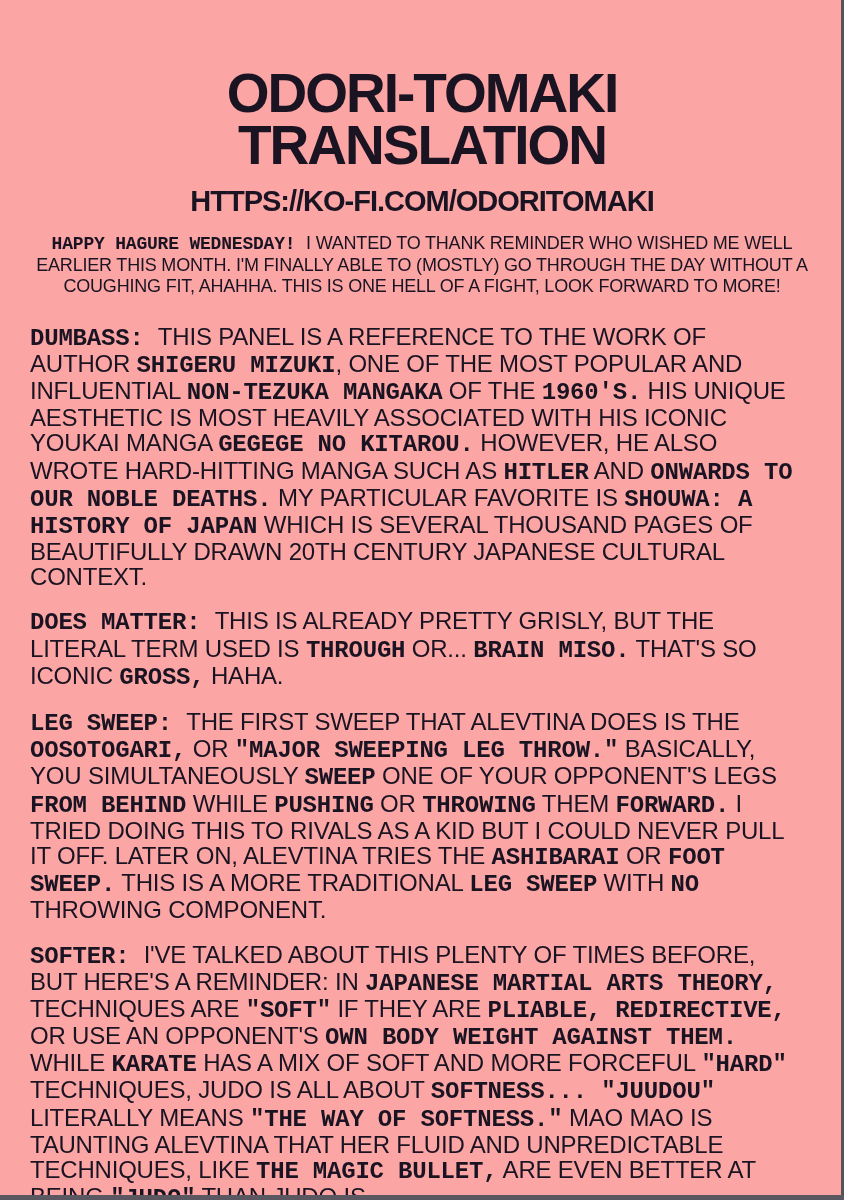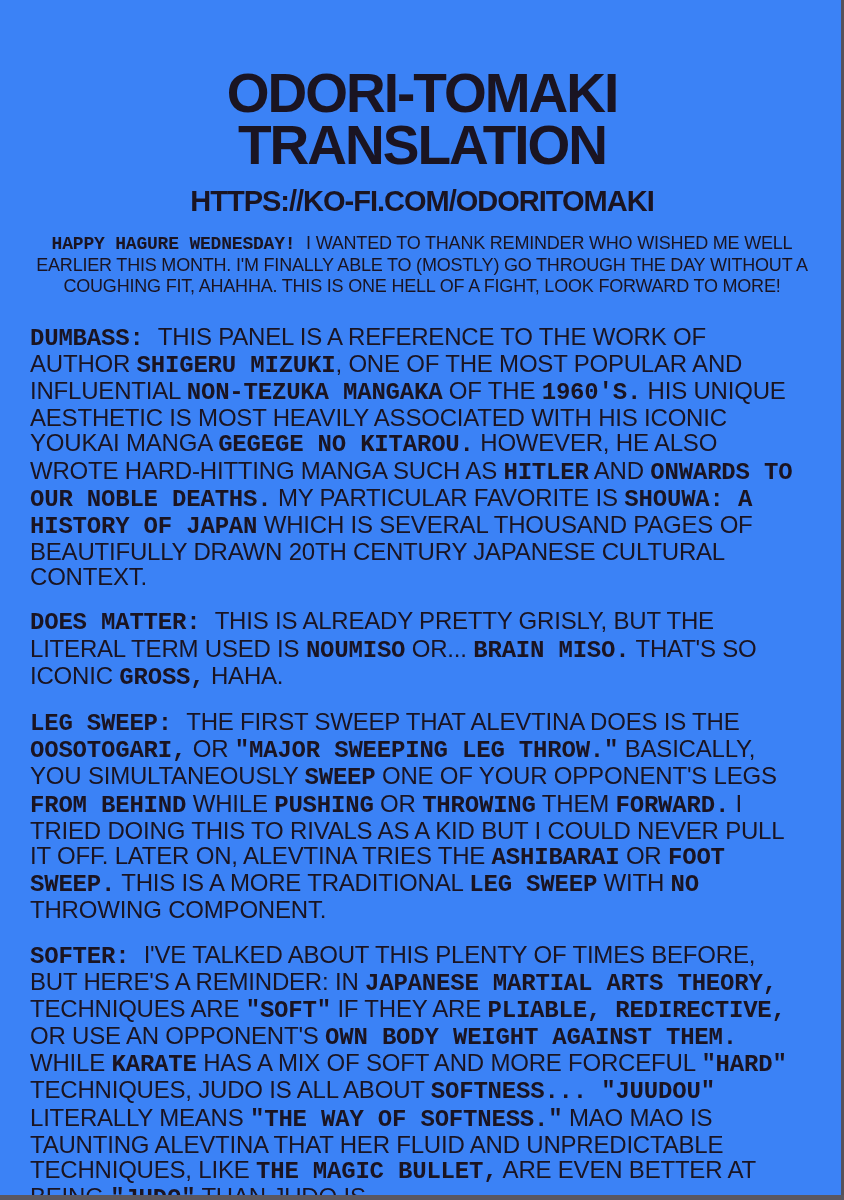--- a/index.html
+++ b/index.html
@@ -11,21 +11,21 @@
     height: 1200px;
     background: #d7c3ef;
     font-family: "Liberation Sans", sans-serif;
     color: #1a1422;
     overflow: hidden;
   }
   .page {
     position: relative;
     width: 844px;
     height: 1200px;
-    background: #3b82f6;
+    background: #fca5a5;
   }
   
   .header {
     padding-top: 68px;
     text-align: center;
   }
   .title {
     margin: 0;
     font-size: 55px;
     font-weight: 700;
@@ -100,21 +100,21 @@
       <span class="title-line">TRANSLATION</span>
     </h1>
     <div class="url">HTTPS://KO-FI.COM/ODORITOMAKI</div>
   </header>
 
   <p class="intro"><b>HAPPY HAGURE WEDNESDAY! </b><span>I WANTED TO THANK REMINDER WHO WISHED ME WELL EARLIER THIS MONTH. I'M FINALLY ABLE TO (MOSTLY) GO THROUGH THE DAY WITHOUT A COUGHING FIT, AHAHHA. THIS IS ONE HELL OF A FIGHT, LOOK FORWARD TO MORE!</span></p>
 
 
   <section class="notes">
     <p class="note"><b>DUMBASS: </b><span>THIS PANEL IS A REFERENCE TO THE WORK OF AUTHOR </span><b>SHIGERU MIZUKI</b><span>, ONE OF THE MOST POPULAR AND INFLUENTIAL </span><b>NON-TEZUKA MANGAKA</b><span> OF THE </span><b>1960'S.</b><span> HIS UNIQUE AESTHETIC IS MOST HEAVILY ASSOCIATED WITH HIS ICONIC YOUKAI MANGA </span><b>GEGEGE NO KITAROU.</b><span> HOWEVER, HE ALSO WROTE HARD-HITTING MANGA SUCH AS </span><b>HITLER</b><span> AND </span><b>ONWARDS TO OUR NOBLE DEATHS.</b><span> MY PARTICULAR FAVORITE IS </span><b>SHOUWA: A HISTORY OF JAPAN</b><span> WHICH IS SEVERAL THOUSAND PAGES OF BEAUTIFULLY DRAWN 20TH CENTURY JAPANESE CULTURAL CONTEXT.</span></p>
-    <p class="note"><b>DOES MATTER: </b><span>THIS IS ALREADY PRETTY GRISLY, BUT THE LITERAL TERM USED IS </span><b>NOUMISO</b><span> OR... </span><b>BRAIN MISO.</b><span> THAT'S SO ICONIC </span><b>GROSS,</b><span> HAHA.</span></p>
+    <p class="note"><b>DOES MATTER: </b><span>THIS IS ALREADY PRETTY GRISLY, BUT THE LITERAL TERM USED IS </span><b>THROUGH</b><span> OR... </span><b>BRAIN MISO.</b><span> THAT'S SO ICONIC </span><b>GROSS,</b><span> HAHA.</span></p>
     <p class="note"><b>LEG SWEEP: </b><span>THE FIRST SWEEP THAT ALEVTINA DOES IS THE </span><b>OOSOTOGARI,</b><span> OR </span><b>"MAJOR SWEEPING LEG THROW."</b><span> BASICALLY, YOU SIMULTANEOUSLY </span><b>SWEEP</b><span> ONE OF YOUR OPPONENT'S LEGS </span><b>FROM BEHIND</b><span> WHILE </span><b>PUSHING</b><span> OR </span><b>THROWING</b><span> THEM </span><b>FORWARD.</b><span> I TRIED DOING THIS TO RIVALS AS A KID BUT I COULD NEVER PULL IT OFF. LATER ON, ALEVTINA TRIES THE </span><b>ASHIBARAI</b><span> OR </span><b>FOOT SWEEP.</b><span> THIS IS A MORE TRADITIONAL </span><b>LEG SWEEP</b><span> WITH </span><b>NO</b><span> THROWING COMPONENT.</span></p>
     <p class="note"><b>SOFTER: </b><span>I'VE TALKED ABOUT THIS PLENTY OF TIMES BEFORE, BUT HERE'S A REMINDER: IN </span><b>JAPANESE MARTIAL ARTS THEORY,</b><span> TECHNIQUES ARE </span><b>"SOFT"</b><span> IF THEY ARE </span><b>PLIABLE, REDIRECTIVE,</b><span> OR USE AN OPPONENT'S </span><b>OWN BODY WEIGHT AGAINST THEM.</b><span> WHILE </span><b>KARATE</b><span> HAS A MIX OF SOFT AND MORE FORCEFUL </span><b>"HARD"</b><span> TECHNIQUES, JUDO IS ALL ABOUT </span><b>SOFTNESS... "JUUDOU"</b><span> LITERALLY MEANS </span><b>"THE WAY OF SOFTNESS."</b><span> MAO MAO IS TAUNTING ALEVTINA THAT HER FLUID AND UNPREDICTABLE TECHNIQUES, LIKE </span><b>THE MAGIC BULLET,</b><span> ARE EVEN BETTER AT BEING </span><b>"JUDO"</b><span> THAN JUDO IS.</span></p>
   </section>
 
   <div class="edge-right"></div>
   <div class="edge-bottom"></div>
 
 </div>
 
 </body></html>

